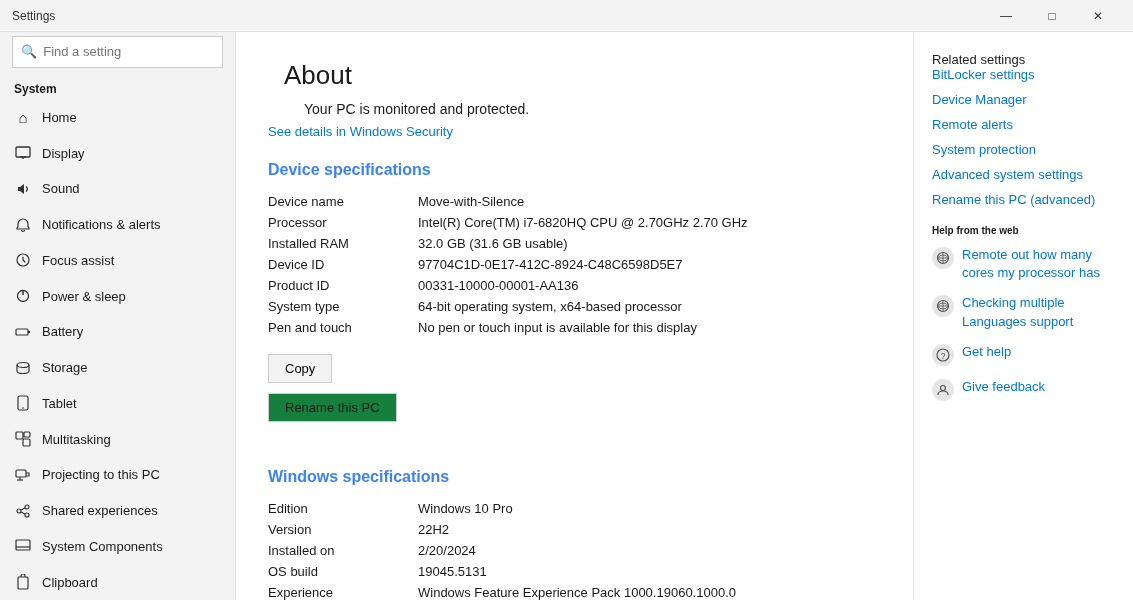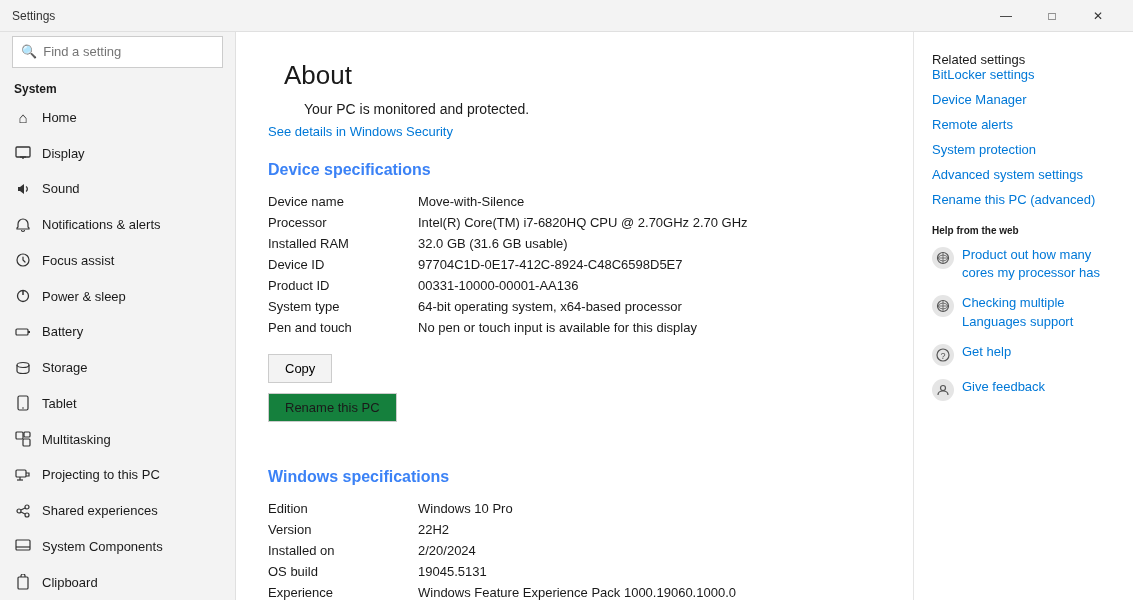--- a/index.html
+++ b/index.html
@@ -351,21 +351,21 @@
     <div id="help-links-container">
         <div class="help-item">
           <div class="help-icon">
             <svg width="14" height="14" viewBox="0 0 14 14" fill="none">
               <circle cx="7" cy="7" r="5.5" stroke="#555" stroke-width="1.2"></circle>
               <line x1="7" y1="1.5" x2="7" y2="12.5" stroke="#555" stroke-width="0.8"></line>
               <path d="M1.5 7 Q4 4 7 4 Q10 4 12.5 7 Q10 10 7 10 Q4 10 1.5 7z" stroke="#555" stroke-width="0.8" fill="none"></path>
               <line x1="1.5" y1="7" x2="12.5" y2="7" stroke="#555" stroke-width="0.8"></line>
             </svg>
           </div>
-          <a class="help-link" href="#">Product out how many cores my processor has</a>
+          <a class="help-link" href="#">Remote out how many cores my processor has</a>
         </div>
         <div class="help-item">
           <div class="help-icon">
             <svg width="14" height="14" viewBox="0 0 14 14" fill="none">
               <circle cx="7" cy="7" r="5.5" stroke="#555" stroke-width="1.2"></circle>
               <line x1="7" y1="1.5" x2="7" y2="12.5" stroke="#555" stroke-width="0.8"></line>
               <path d="M1.5 7 Q4 4 7 4 Q10 4 12.5 7 Q10 10 7 10 Q4 10 1.5 7z" stroke="#555" stroke-width="0.8" fill="none"></path>
               <line x1="1.5" y1="7" x2="12.5" y2="7" stroke="#555" stroke-width="0.8"></line>
             </svg>
           </div>

